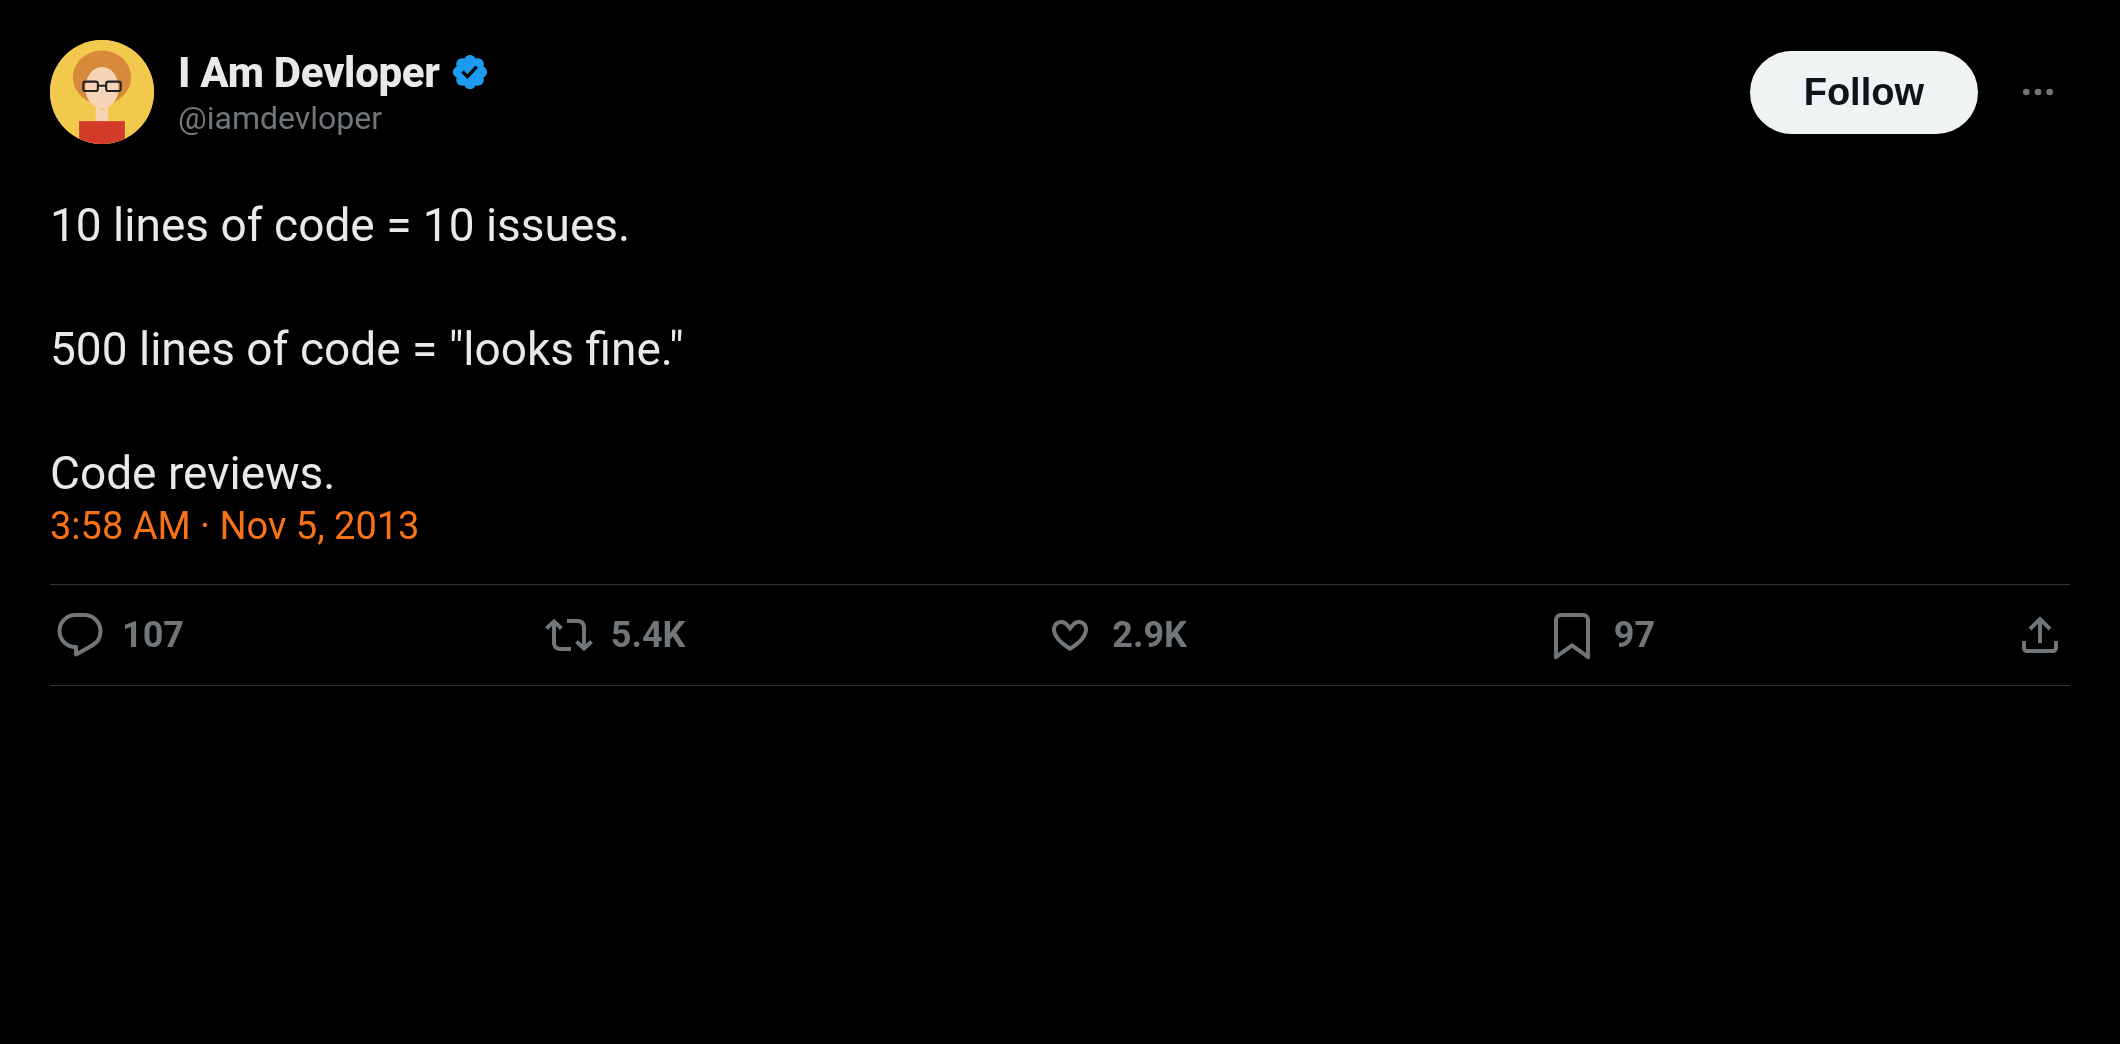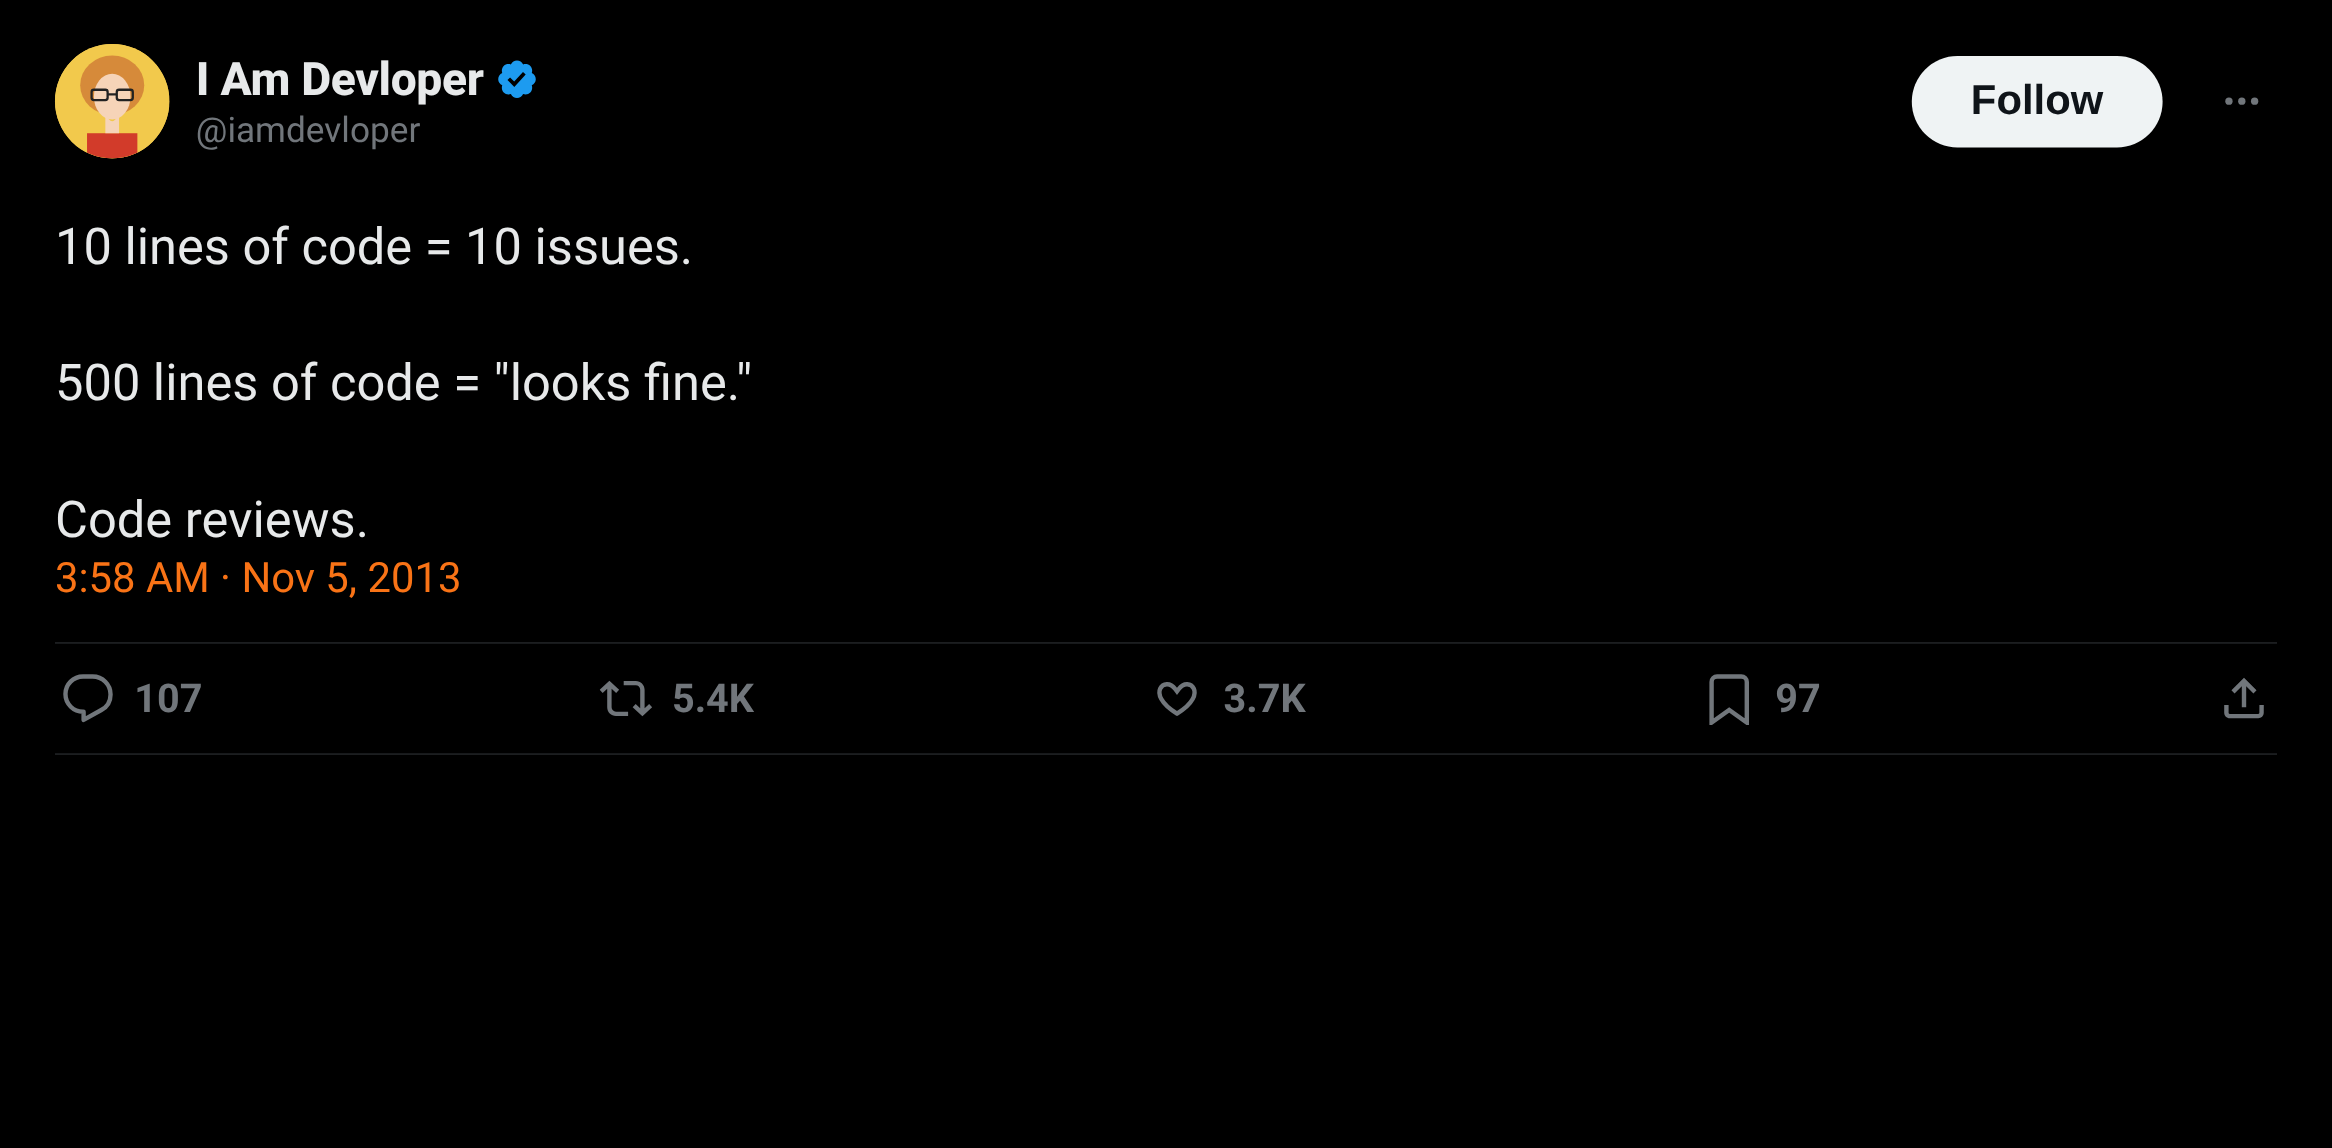--- a/index.html
+++ b/index.html
@@ -35,21 +35,21 @@
     .name-block { display: flex; flex-direction: column; gap: 2px; }
     .name-row { display: flex; align-items: center; gap: 10px; }
     .display-name {
       font-size: 42px;
       font-weight: 800;
       color: #e7e9ea;
       letter-spacing: -0.3px;
     }
     .verified { width: 40px; height: 40px; }
     .handle { font-size: 32px; color: #71767b; }
-    .header-actions { display: flex; align-items: center; gap: 40px; }
+    .header-actions { display: flex; align-items: center; gap: 28px; }
     .follow-btn {
       background: #eff3f4;
       color: #0f1419;
       font-size: 38px;
       font-weight: 700;
       border-radius: 999px;
       padding: 20px 54px;
       border: none;
       cursor: pointer;
     }
@@ -163,21 +163,21 @@
         </svg>
     </span>
     <span>5.4K</span>
   </div>
   <div class="action-item">
     <span class="action-icon">
       <svg viewBox="0 0 24 24">
           <path d="M16.697 5.5c-1.222-.06-2.679.51-3.89 2.16l-.805 1.09-.806-1.09C9.984 6.01 8.526 5.44 7.304 5.5c-1.243.07-2.349.78-2.91 1.91-.552 1.12-.633 2.78.479 4.82 1.074 1.97 3.257 4.27 7.129 6.61 3.87-2.34 6.052-4.64 7.126-6.61 1.111-2.04 1.03-3.7.477-4.82-.561-1.13-1.666-1.84-2.908-1.91z"></path>
         </svg>
     </span>
-    <span>3.7K</span>
+    <span>2.9K</span>
   </div>
   <div class="action-item">
     <span class="action-icon">
       <svg viewBox="0 0 24 24">
           <path d="M4 4.5C4 3.12 5.119 2 6.5 2h11C18.881 2 20 3.12 20 4.5v18.44l-8-5.71-8 5.71V4.5z"></path>
         </svg>
     </span>
     <span>97</span>
   </div>
   <div class="action-item">

